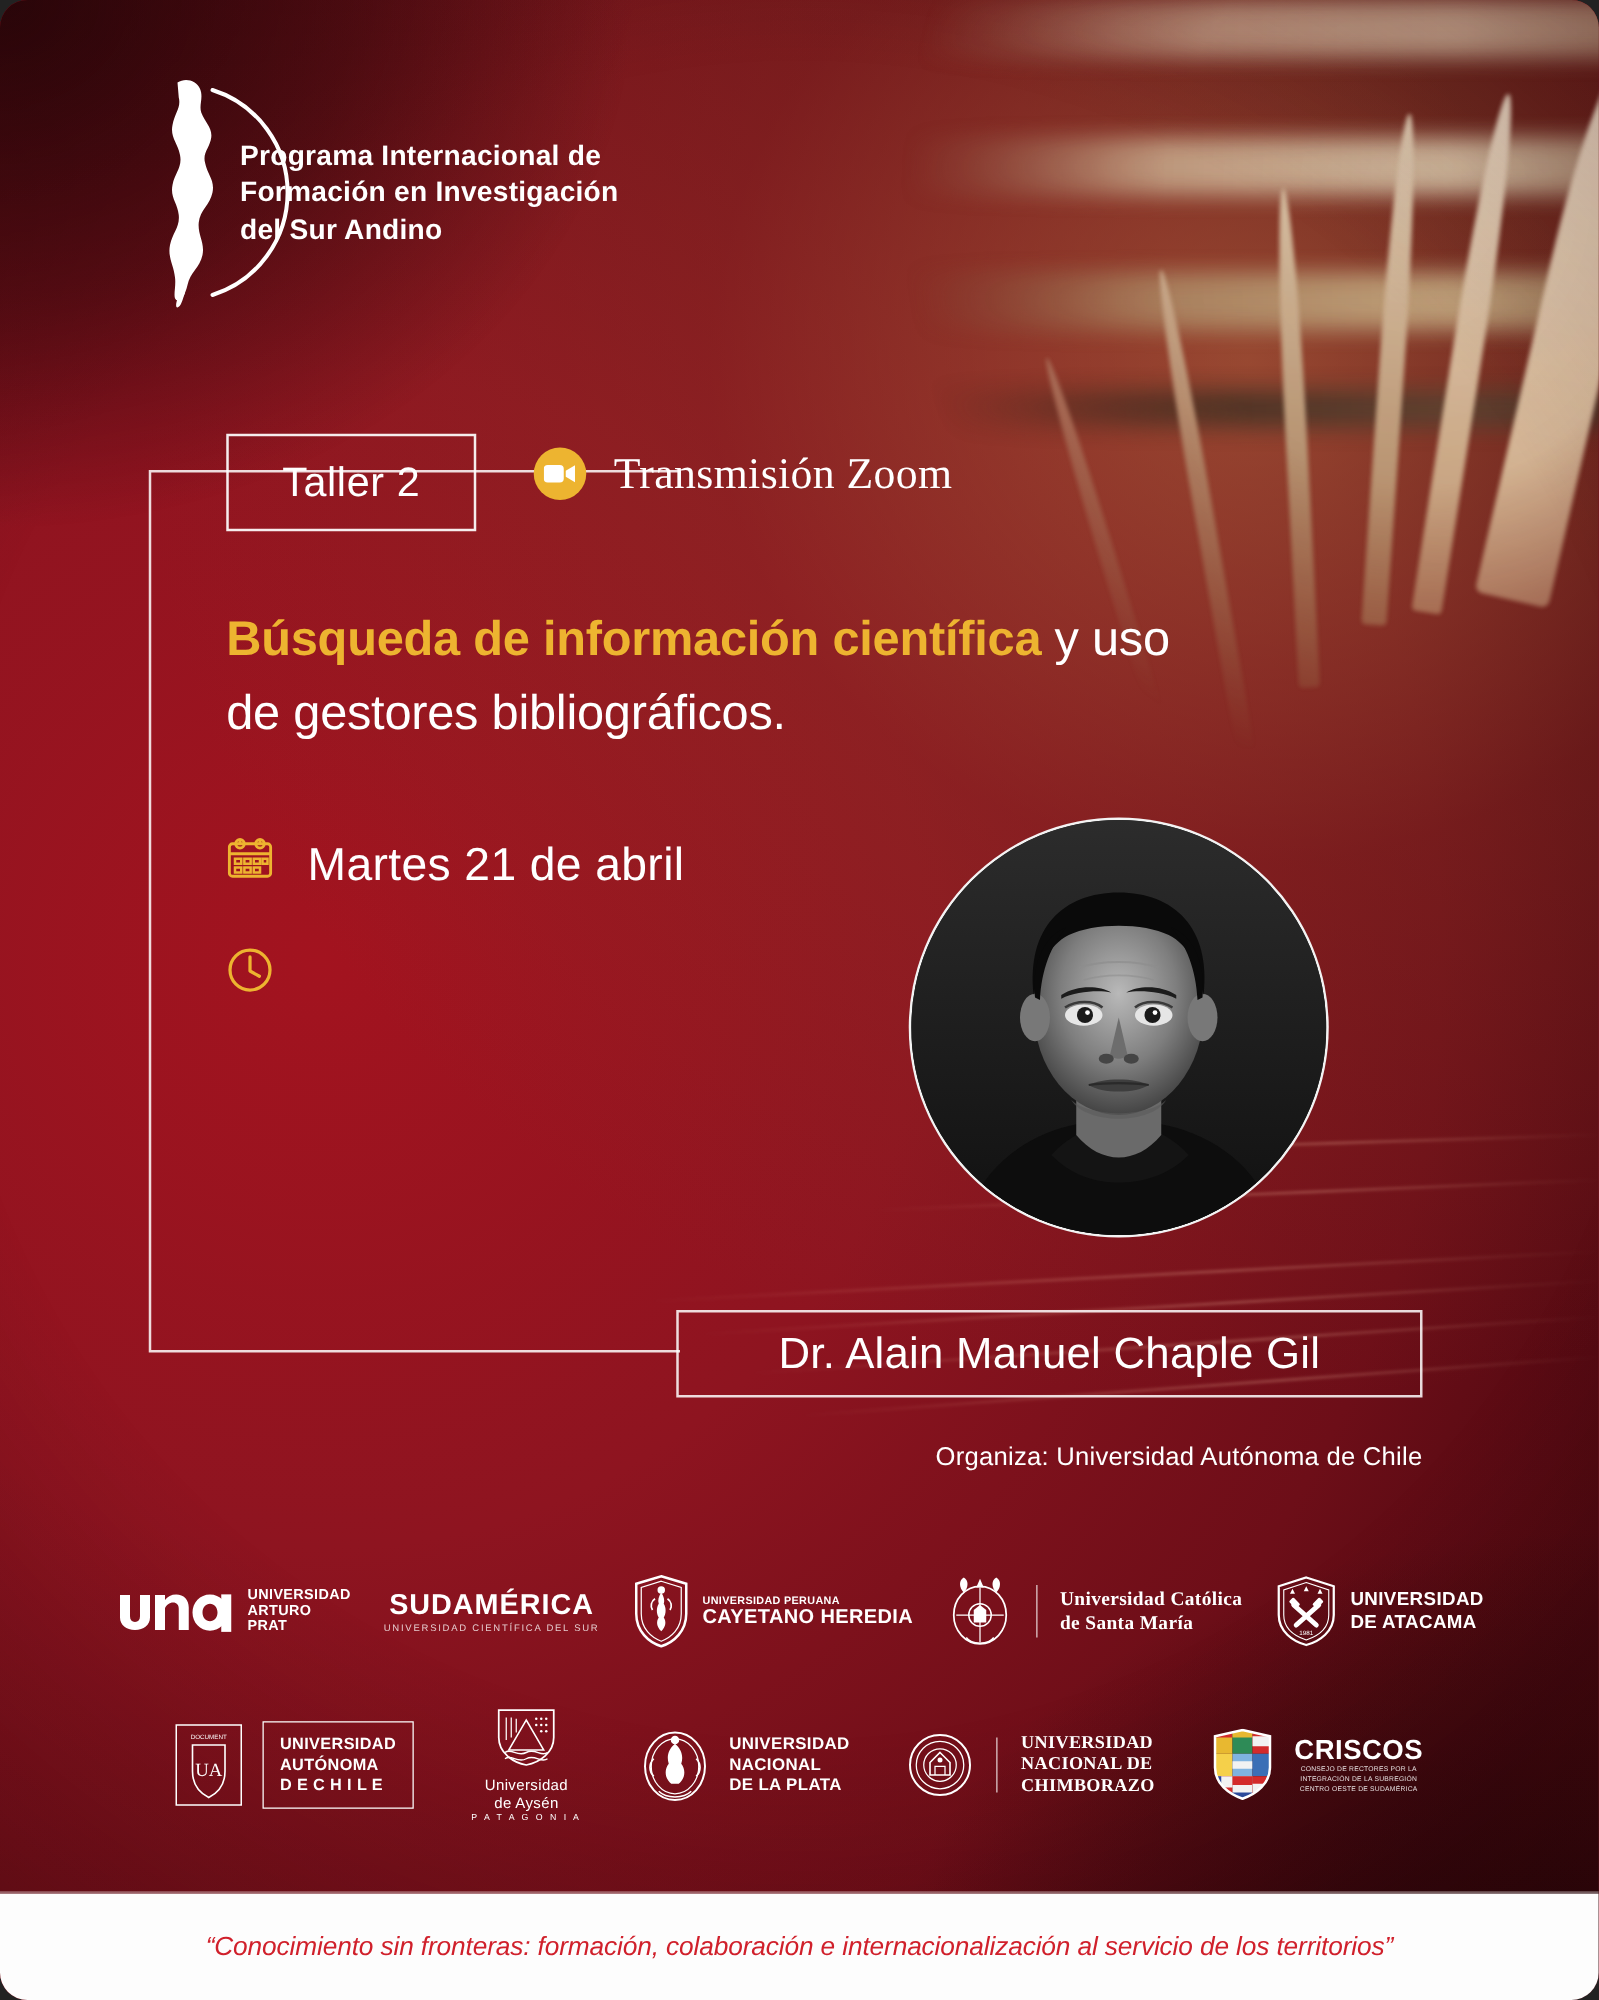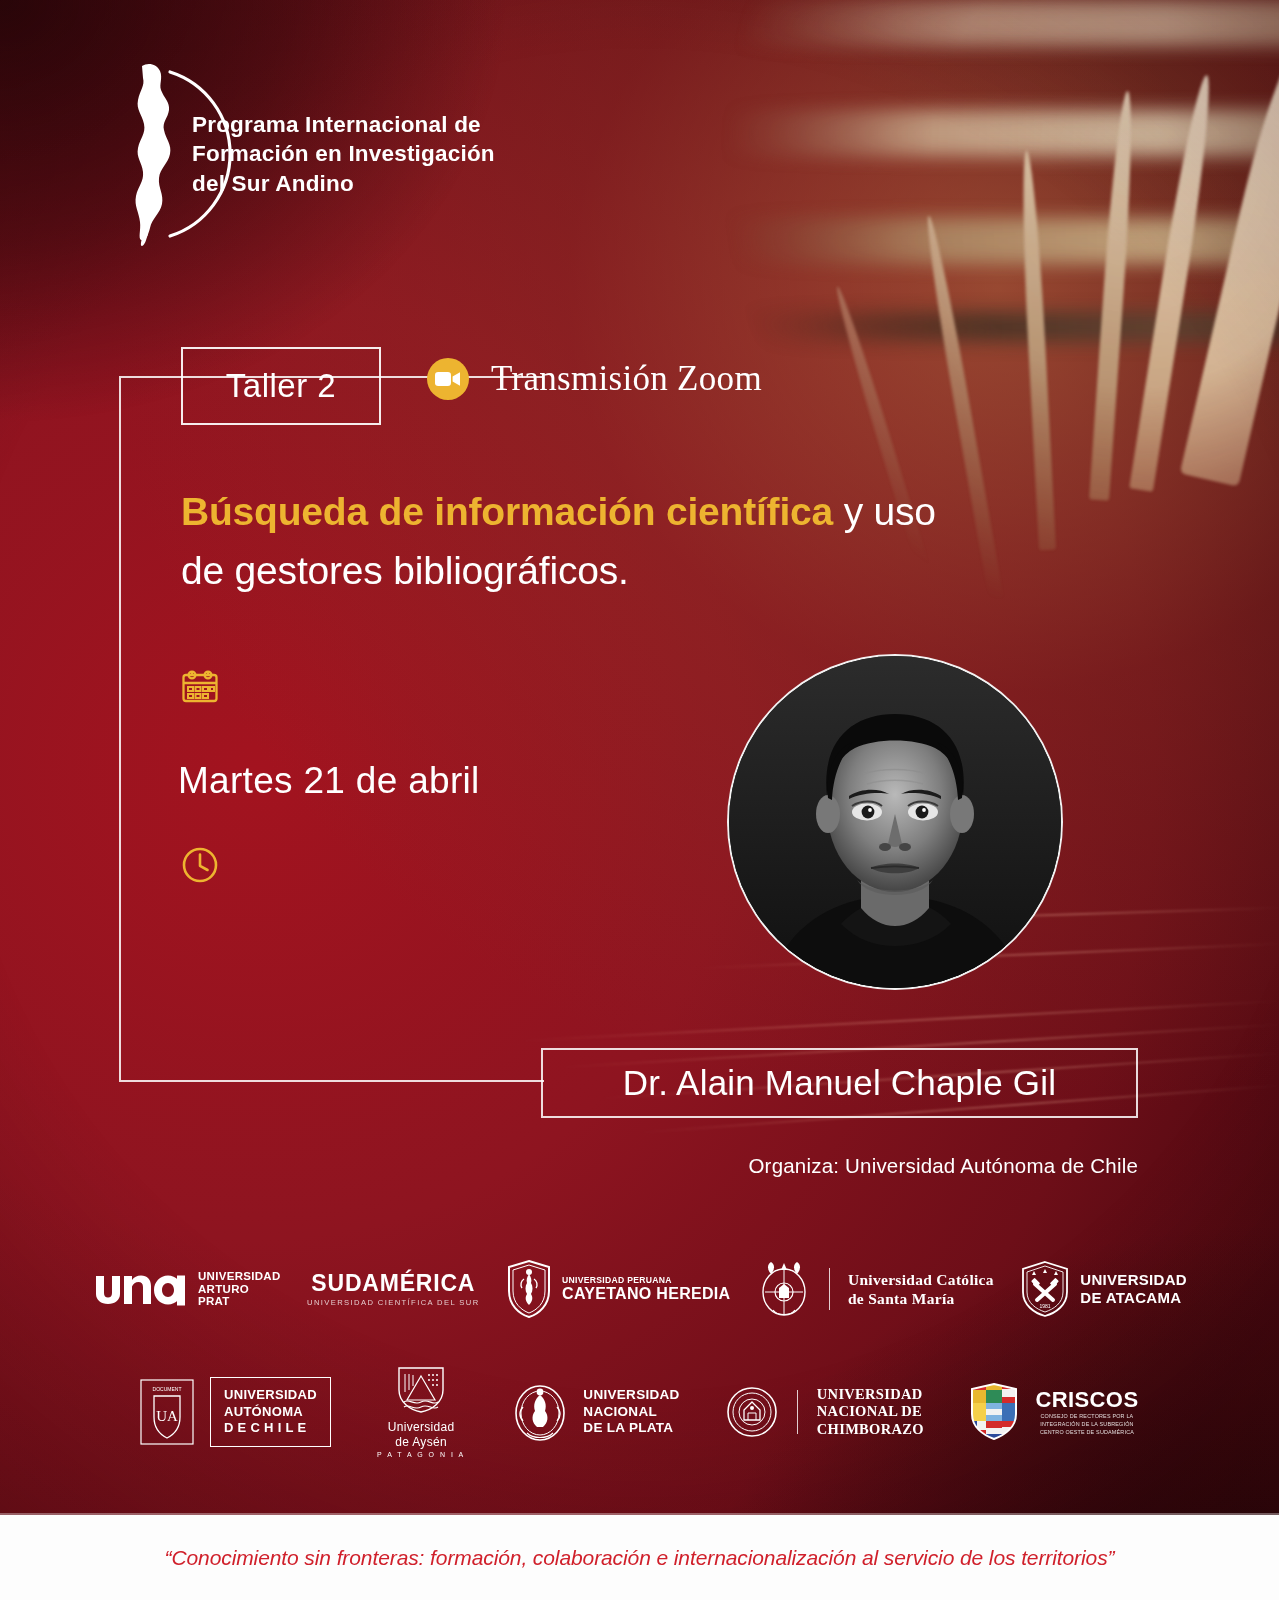--- a/index.html
+++ b/index.html
@@ -1,20 +1,21 @@
 <!DOCTYPE html>
 <html><head>
 <meta charset="utf-8">
 <style>
   html,body{margin:0;padding:0;background:#222;}
   *{box-sizing:border-box;}
   .poster{
     position:relative;width:1279px;height:1600px;overflow:hidden;
     font-family:"Liberation Sans","DejaVu Sans",sans-serif;
     background:#8d121f;
+    border-radius:22px;
   }
 
   
   .bg-base{position:absolute;inset:0;
     background:
       radial-gradient(120% 90% at 78% 18%, rgba(186,120,70,0.55) 0%, rgba(140,60,40,0.30) 28%, rgba(0,0,0,0) 58%),
       radial-gradient(90% 70% at 20% 48%, #a3131f 0%, #8e1420 42%, #6d0e18 78%, #49080f 100%),
       linear-gradient(160deg,#380a0c 0%, #61101a 16%, #9d1420 42%, #a51522 56%, #76101a 78%, #350a0d 100%);
   }
   .bg-vign{position:absolute;inset:0;
@@ -62,21 +63,21 @@
   .zoom-label{color:#fff;font-size:35px;letter-spacing:.3px;}
 
   
   .headline{position:absolute;left:181px;top:482px;width:900px;color:#fff;
      font-size:39px;line-height:1.52;letter-spacing:-.2px;}
   .headline .gold{color:#edb430;font-weight:bold;}
   .headline .l2{font-weight:400;}
 
   
   .info{position:absolute;left:178px;top:665px;width:640px;}
-  .info-row{display:flex;align-items:flex-start;gap:45px;flex-direction:column;}
+  .info-row{display:flex;align-items:flex-start;gap:24px;}
   .info-row + .info-row{margin-top:34px;}
   .ic{width:44px;height:44px;flex:0 0 44px;display:flex;align-items:center;justify-content:center;}
   .info-txt{color:#fff;font-size:37px;line-height:1.48;letter-spacing:.3px;}
   .sep{color:#edb430;font-weight:bold;padding:0 6px;}
 
   
   .portrait{position:absolute;left:727px;top:654px;width:336px;height:336px;border-radius:50%;
      border:2px solid rgba(255,255,255,.95);overflow:hidden;
      background:radial-gradient(circle at 50% 38%, #3b3b3b 0%, #1b1b1b 60%, #0c0c0c 100%);}
   .portrait svg{display:block;}

